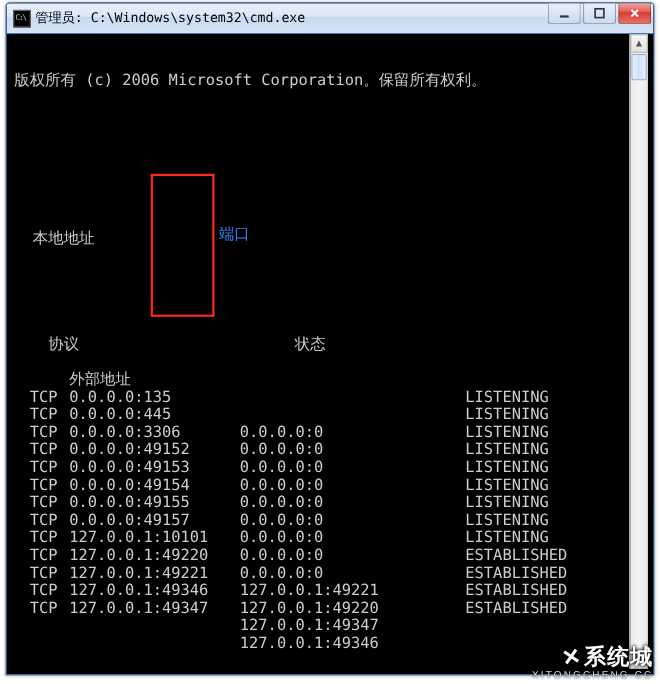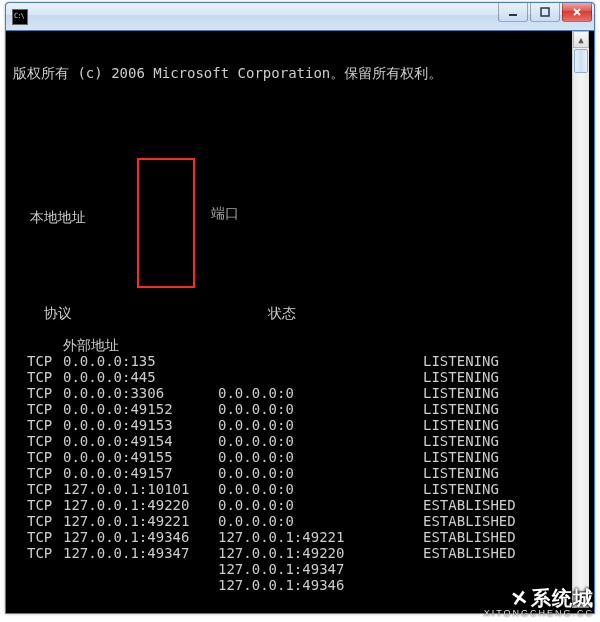--- a/index.html
+++ b/index.html
@@ -146,23 +146,23 @@
     position: absolute;
     border: 2px solid #ff2a1a;
     left: 126px;
     top: 127px;
     width: 58px;
     height: 130px;
     pointer-events: none;
   }
   .port-label {
     position: absolute;
-    left: 200px;
+    left: 188px;
     top: 175px;
-    color: #a3a3a3;
+    color: #3b82f6;
     font-size: 14px;
     font-family: "SimSun","Microsoft YaHei";
   }
 
   .watermark {
     position: absolute;
     right: 6px;
     bottom: 4px;
     color: #fff;
     font-family: "Microsoft YaHei","SimHei",sans-serif;
@@ -189,20 +189,21 @@
     text-align: center;
   }
 </style>
 </head>
 <body>
 
 <div class="window">
 
   <div class="titlebar">
     <div class="icon"></div>
+    <div class="title">管理员: C:\Windows\system32\cmd.exe</div>
     <div class="win-buttons">
       <div class="win-btn btn-min">
         <svg viewBox="0 0 12 12">
             <rect x="2" y="8" width="8" height="2" fill="#334"></rect>
           </svg>
       </div>
       <div class="win-btn btn-max">
         <svg viewBox="0 0 12 12">
             <rect x="2" y="2" width="8" height="8" fill="none" stroke="#334" stroke-width="1.5"></rect>
           </svg>

